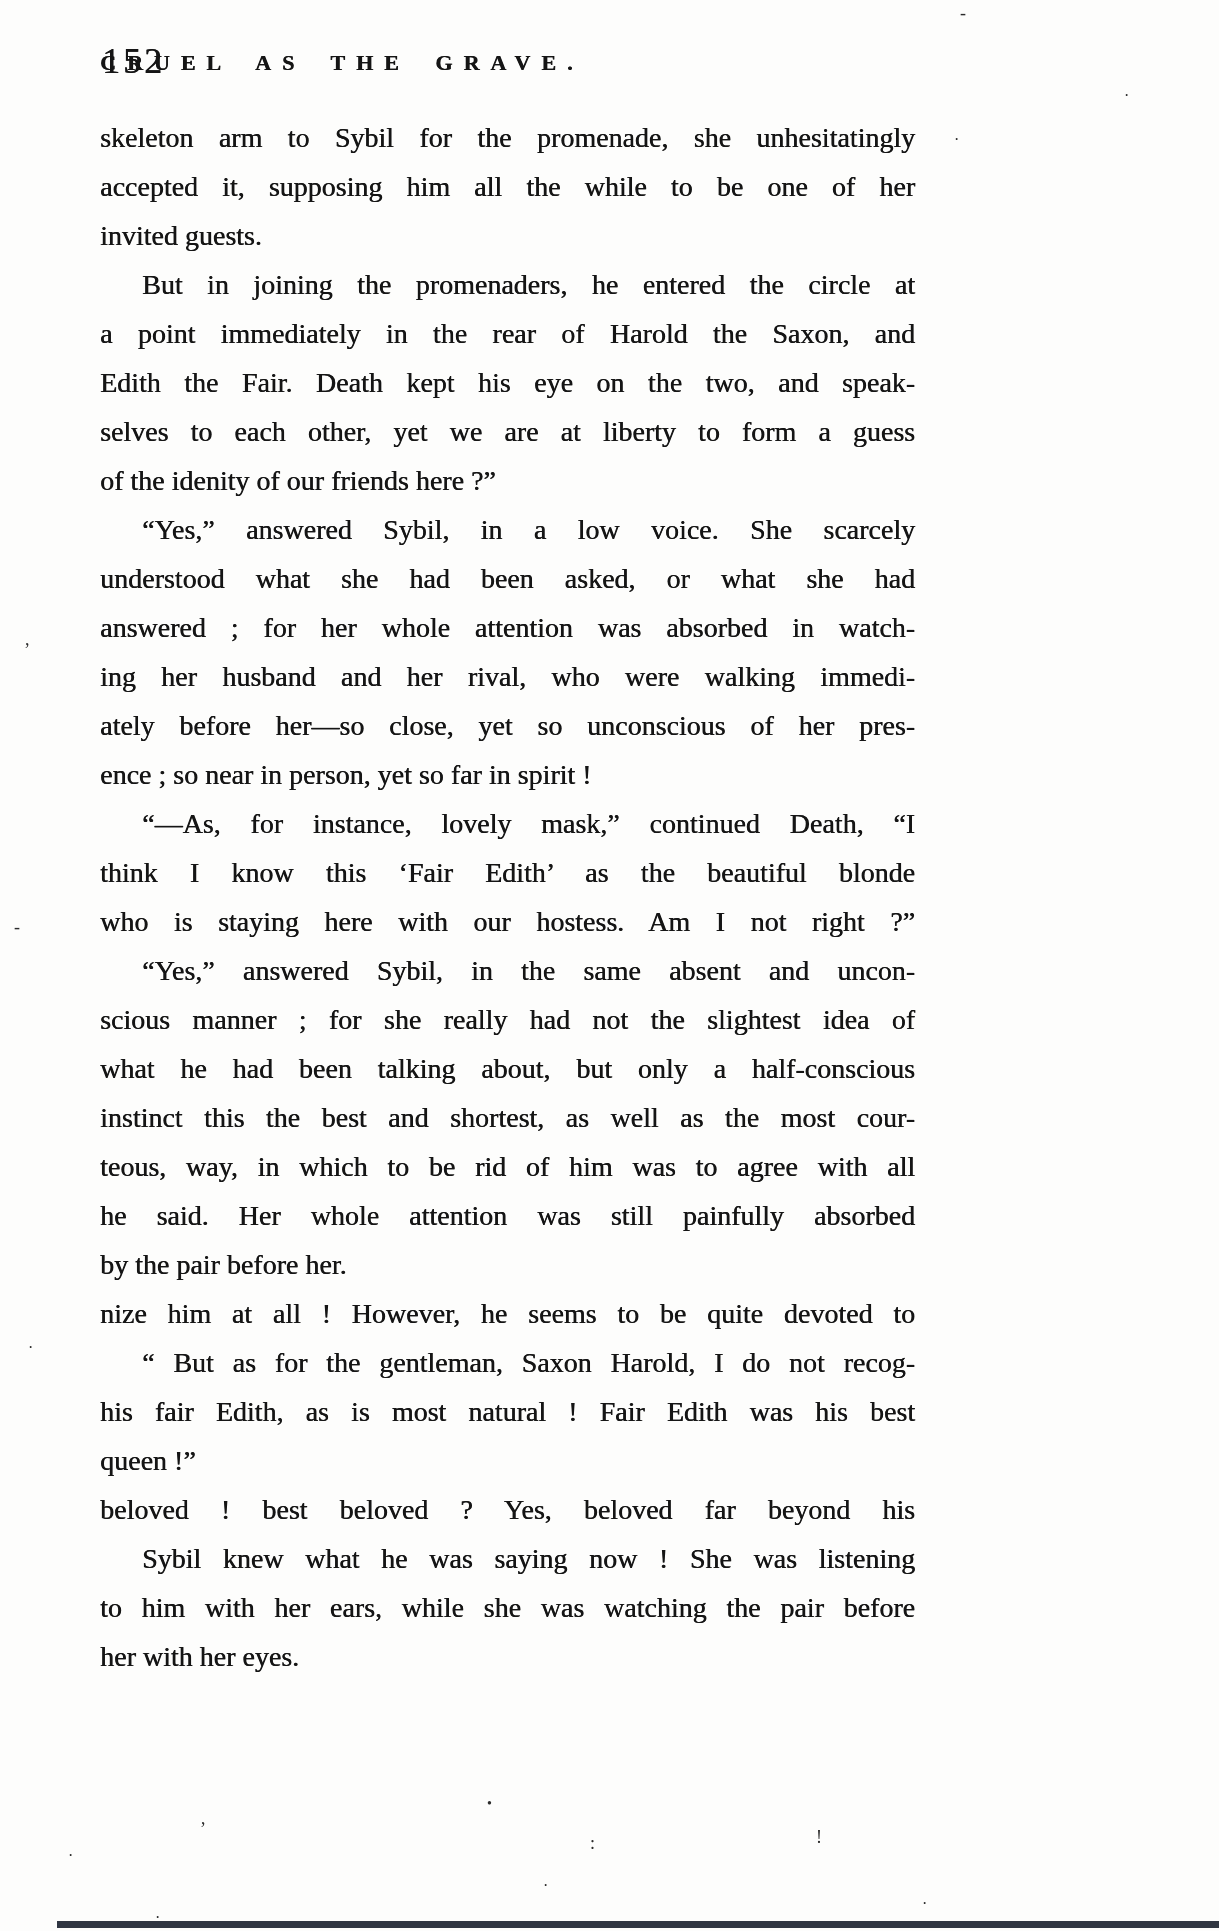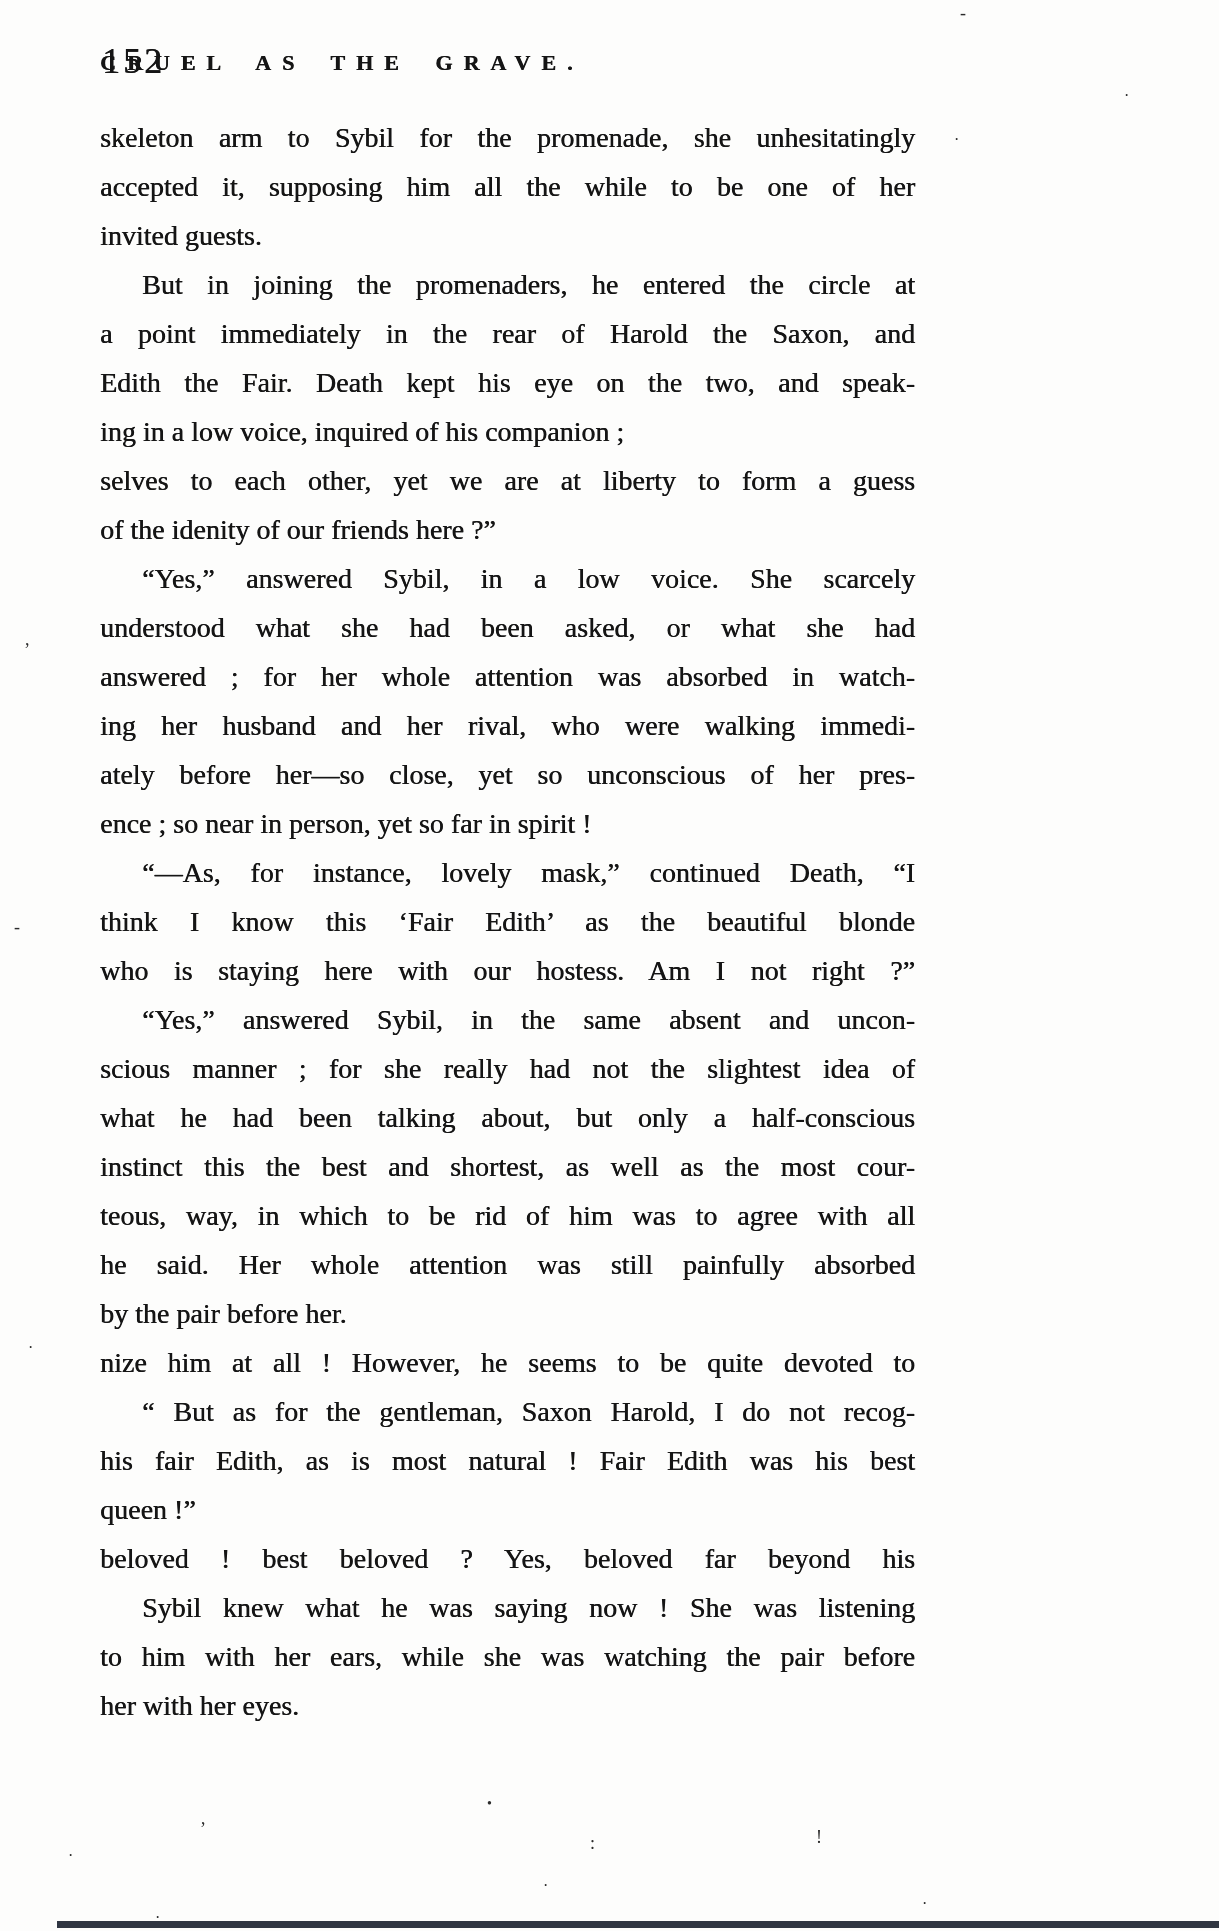--- a/index.html
+++ b/index.html
@@ -92,21 +92,20 @@
   <h1 class="header-title">CRUEL AS THE GRAVE.</h1>
 </div>
 
 <main class="text-block" id="text-block">
     <div class="line">skeleton arm to Sybil for the promenade, she unhesitatingly</div>
     <div class="line">accepted it, supposing him all the while to be one of her</div>
     <div class="line para-end">invited guests.</div>
     <div class="line indent">But in joining the promenaders, he entered the circle at</div>
     <div class="line">a point immediately in the rear of Harold the Saxon, and</div>
     <div class="line">Edith the Fair.  Death kept his eye on the two, and speak-</div>
-    <div class="line para-end">ing in a low voice, inquired of his companion ;</div>
     <div class="line">selves to each other, yet we are at liberty to form a guess</div>
     <div class="line para-end">of the idenity of our friends here ?”</div>
     <div class="line indent">“Yes,” answered Sybil, in a low voice.  She scarcely</div>
     <div class="line">understood what she had been asked, or what she had</div>
     <div class="line">answered ; for her whole attention was absorbed in watch-</div>
     <div class="line">ing her husband and her rival, who were walking immedi-</div>
     <div class="line">ately before her—so close, yet so unconscious of her pres-</div>
     <div class="line para-end">ence ; so near in person, yet so far in spirit !</div>
     <div class="line indent">“—As, for instance, lovely mask,” continued Death, “I</div>
     <div class="line">think I know this ‘Fair Edith’ as the beautiful blonde</div>

